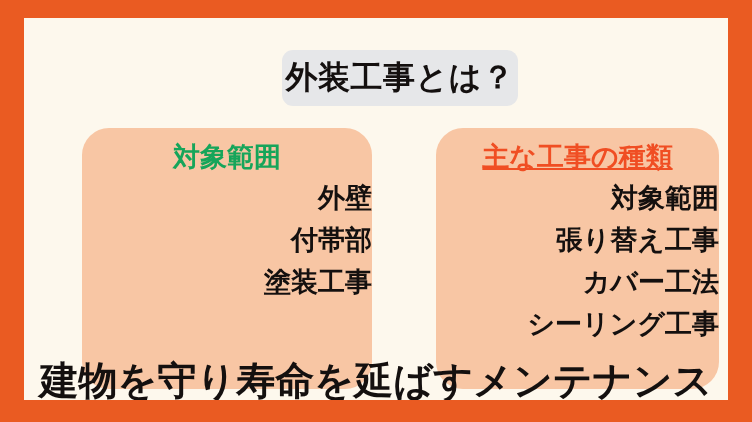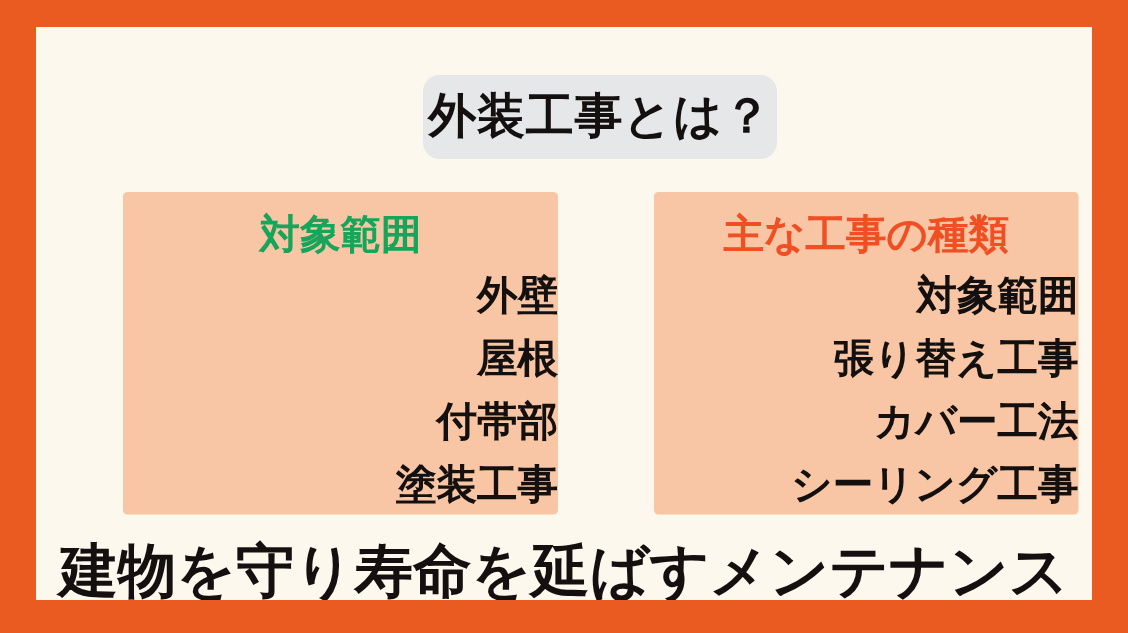--- a/index.html
+++ b/index.html
@@ -57,38 +57,38 @@
   .cards-row {
     position: absolute;
     left: 58px;
     top: 110px;
     width: 637px;
     height: 215px;
   }
   .card {
     position: absolute;
     top: 0;
-    height: 215px;
+    height: 261px;
     background: #f8c6a4;
-    border-radius: 3px;
+    border-radius: 27px;
     box-sizing: border-box;
     padding-top: 9px;
     text-align: center;
   }
   .card.left  { left: 0;     width: 290px; }
   .card.right { left: 354px; width: 283px; }
 
   .card-heading {
     font-size: 27px;
     font-weight: bold;
     line-height: 40px;
     white-space: nowrap;
   }
   .card.left  .card-heading { color: #16a55a; }
-  .card.right .card-heading { color: #f04e23; }
+  .card.right .card-heading { color: #f04e23; text-decoration: underline; }
 
   .card-items {
     list-style: none;
     margin: 0;
     padding: 0;
   }
   .card-item {
     font-size: 27px;
     font-weight: bold;
     color: #14100f;
@@ -142,21 +142,20 @@
     <div class="title-badge">
       <span class="title-text">外装工事とは？</span>
     </div>
 
     <div class="cards-row">
 
       <div class="card left">
         <div class="card-heading">対象範囲</div>
         <ul class="card-items">
           <li class="card-item">外壁</li>
-          <li class="card-item">屋根</li>
           <li class="card-item">付帯部</li>
           <li class="card-item">塗装工事</li>
         </ul>
       </div>
 
       <div class="card right">
         <div class="card-heading">主な工事の種類</div>
         <ul class="card-items">
           <li class="card-item">対象範囲</li>
           <li class="card-item">張り替え工事</li>

